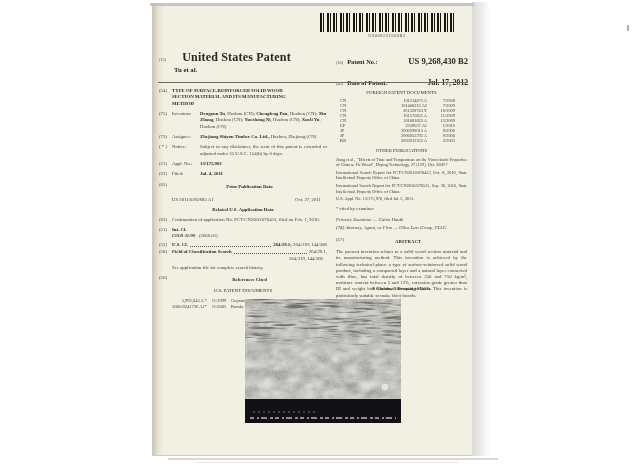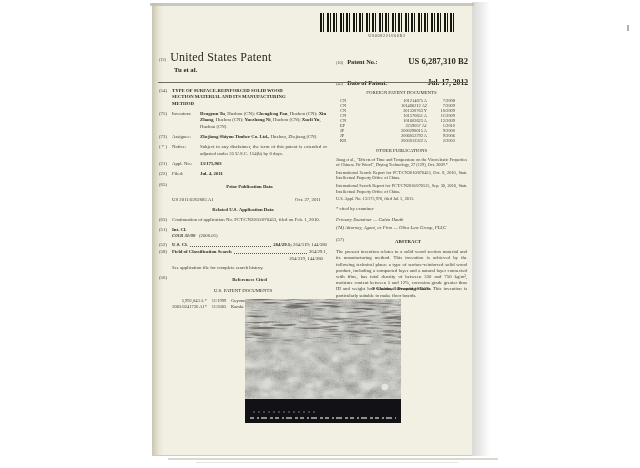--- a/index.html
+++ b/index.html
@@ -20,21 +20,21 @@
   
   .barcode{position:absolute;left:168px;top:10px;width:134px;text-align:center;}
   .bars{height:19px;background:repeating-linear-gradient(90deg,
         #16160f 0 2px,transparent 2px 3px,#16160f 3px 4px,transparent 4px 7px,
         #16160f 7px 9px,transparent 9px 10px,#16160f 10px 11px,transparent 11px 13px);}
   .bartext{font-size:4.3px;letter-spacing:.6px;margin-top:1px;color:#4a473c;}
 
   
   .knum{font-size:4.3px;color:#4a473c;}
   .hdr-left{position:absolute;left:7px;top:44px;}
-  .hdr-title{font-size:12px;font-weight:400;letter-spacing:.2px;color:#2a271f;}
+  .hdr-title{font-size:12px;font-weight:700;letter-spacing:.2px;color:#2a271f;margin-left:12px;}
   .byline{font-size:6.8px;font-weight:700;margin:1px 0 0 15px;color:#2a271f;}
   .hdr-right{position:absolute;left:184px;top:47px;width:132px;}
   .hrow{display:flex;justify-content:space-between;align-items:baseline;margin-bottom:3px;}
   .hlbl{font-size:6.3px;font-weight:700;color:#2a271f;}
   .pn{font-size:8.6px;font-weight:700;color:#2a271f;}
   .dt{font-size:7.6px;font-weight:700;color:#2a271f;}
   .rule{position:absolute;left:6px;top:79px;width:310px;height:1px;background:#6f6b5e;}
 
   
   .col{position:absolute;top:85px;font-size:4.8px;line-height:1.32;}
@@ -93,21 +93,21 @@
     <div class="hdr-left">
       <span class="knum">(12)</span>
       <span class="hdr-title">United States Patent</span>
       <div class="byline">Tu et al.</div>
     </div>
 
     <div class="hdr-right">
       <div class="hrow">
         <span><span class="knum">(10)</span>
           <span class="hlbl">Patent No.:</span></span>
-        <span class="pn">US 6,287,310 B2</span>
+        <span class="pn">US 9,268,430 B2</span>
       </div>
       <div class="hrow">
         <span><span class="knum">(45)</span>
           <span class="hlbl">Date of Patent:</span></span>
         <span class="dt">Jul. 17, 2012</span>
       </div>
     </div>
 
     <div class="rule"></div>
 

